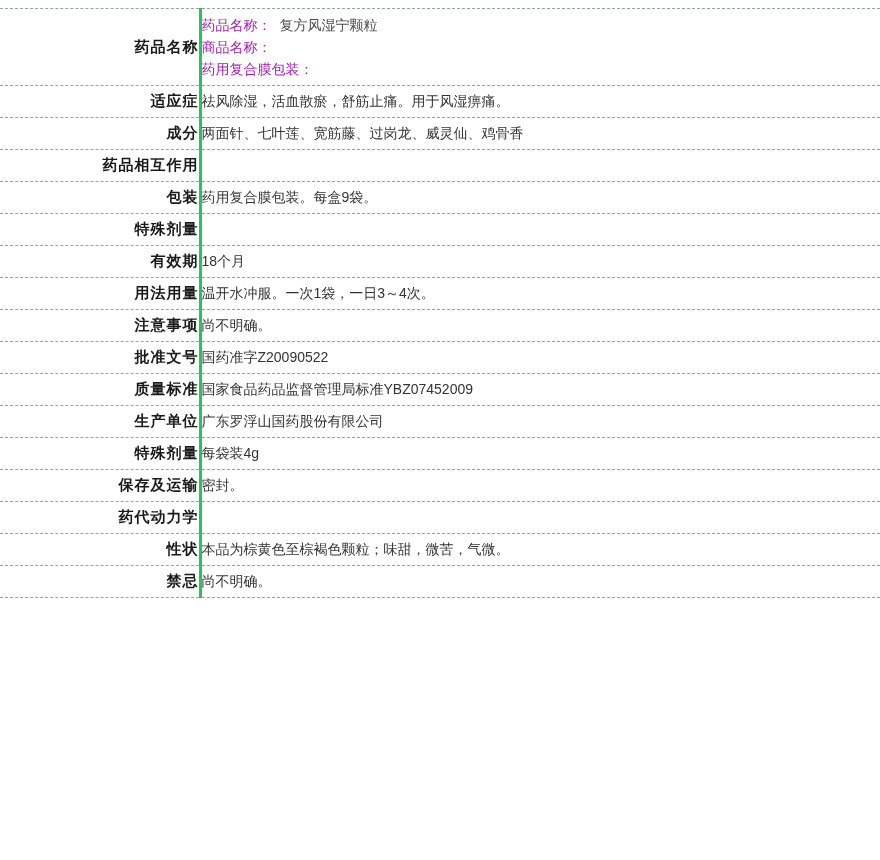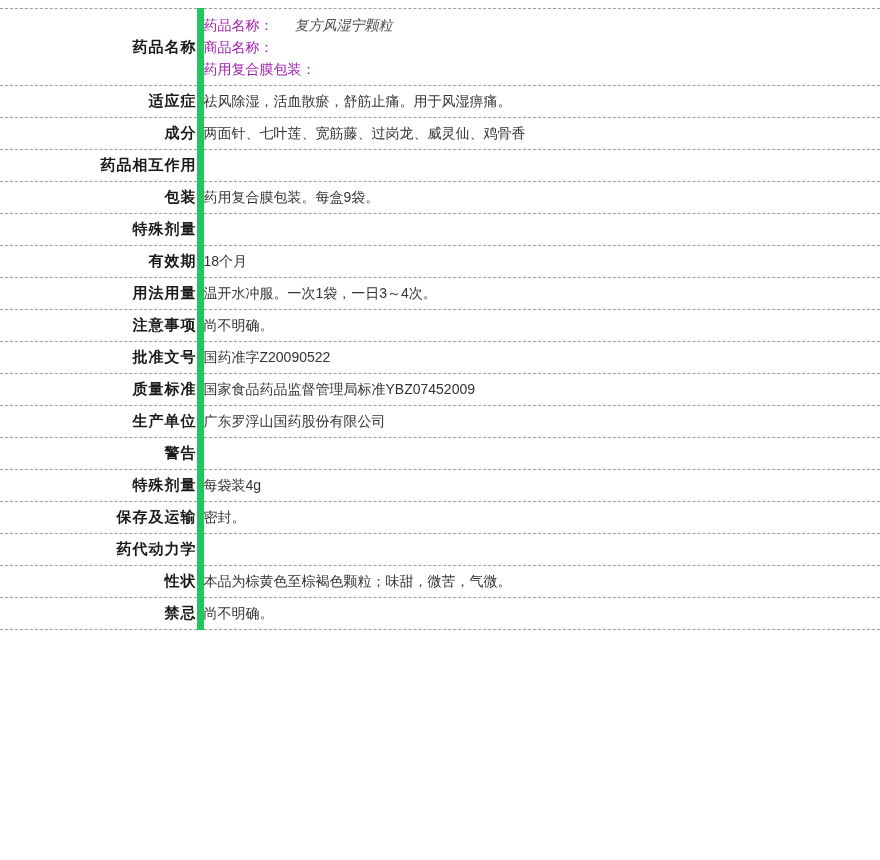--- a/index.html
+++ b/index.html
@@ -31,40 +31,39 @@
   tr.name-row {
     height: 77px;
   }
   td.label-cell {
     width: 200px;
     text-align: right;
     padding-right: 10px;
     font-weight: bold;
     font-size: 15px;
     color: #1a1a1a;
-    border-right: 7px solid #22c55e;
+    border-right: 3px solid #22c55e;
     box-sizing: border-box;
     letter-spacing: 1px;
   }
   td.value-cell {
     padding-left: 13px;
     font-size: 14px;
     color: #333333;
   }
   .name-line {
     line-height: 22px;
     font-size: 14px;
   }
   .muted-label {
     color: #a21caf;
   }
   .name-value {
     color: #4a4a4a;
-    margin-left: 21px;
-    font-style: italic;
+    margin-left: 8px;
   }
 </style>
 </head>
 <body>
 
 <table class="drug-table">
   <tbody id="rows-body">
     <tr class="name-row">
       <td class="label-cell">
         <span>药品名称</span>
@@ -174,28 +173,20 @@
 
   <tr class="data-row">
     <td class="label-cell">
       <span class="js-label">生产单位</span>
     </td>
     <td class="value-cell">
       <span class="js-value">广东罗浮山国药股份有限公司</span>
     </td>
   </tr>
 
-  <tr class="data-row">
-    <td class="label-cell">
-      <span class="js-label">警告</span>
-    </td>
-    <td class="value-cell">
-      <span class="js-value"></span>
-    </td>
-  </tr>
 
 
   <tr class="data-row">
     <td class="label-cell">
       <span class="js-label">特殊剂量</span>
     </td>
     <td class="value-cell">
       <span class="js-value">每袋装4g</span>
     </td>
   </tr>

